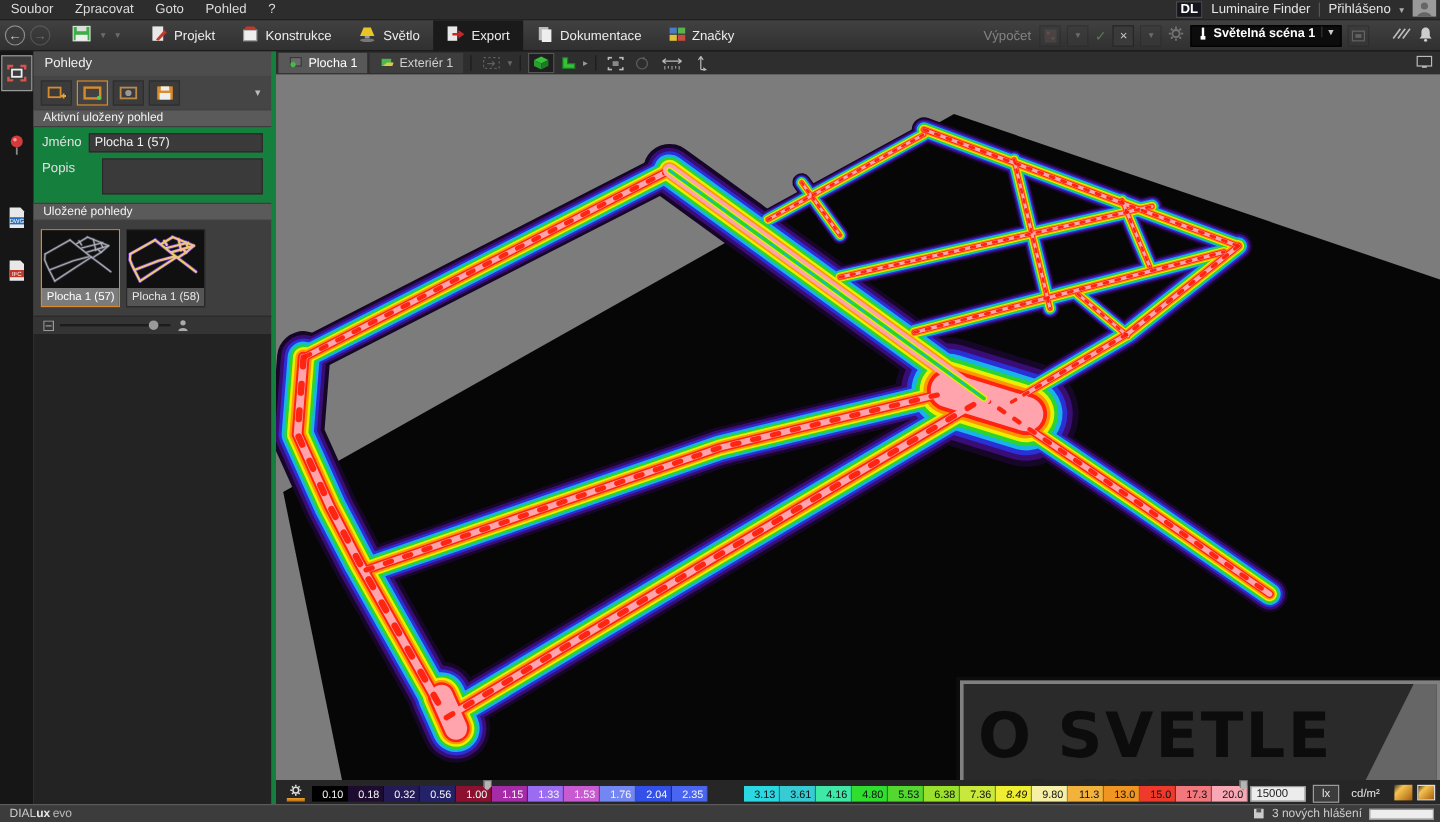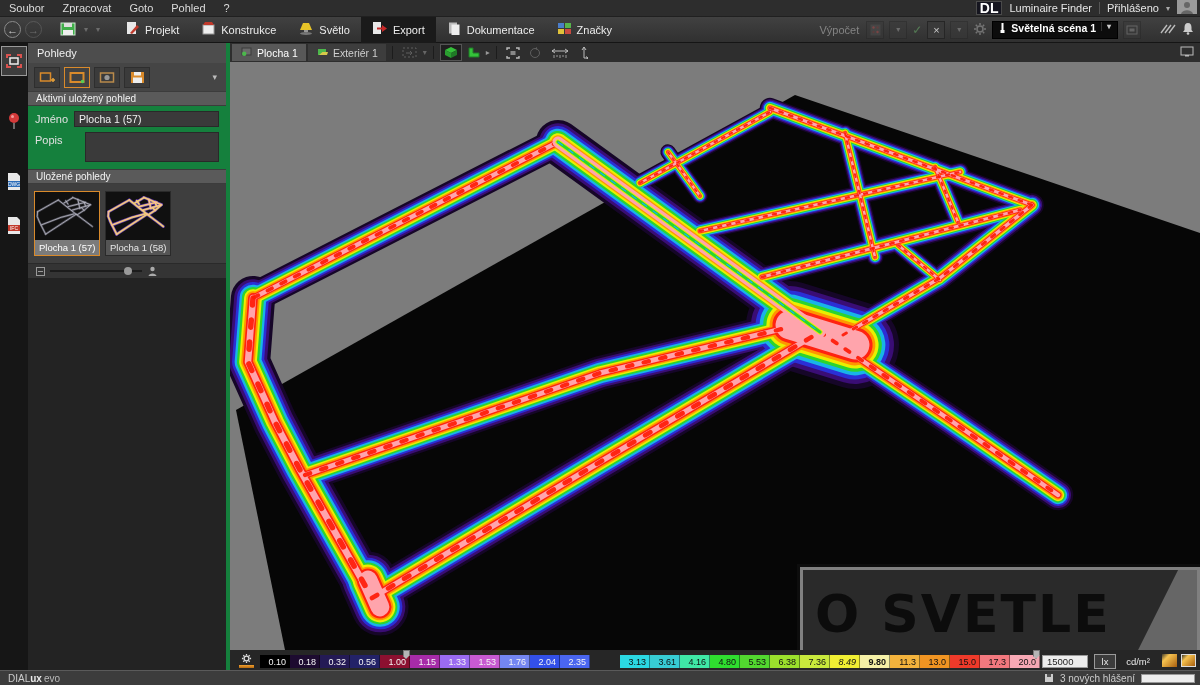--- a/index.html
+++ b/index.html
@@ -2,21 +2,21 @@
 <html><head>
 <meta charset="utf-8">
 <style>
   *{box-sizing:border-box;margin:0;padding:0}
   body{width:1200px;height:685px;background:#2b2b2b;font-family:"Liberation Sans",sans-serif;
        color:#ddd;overflow:hidden;position:relative;font-size:11px;-webkit-font-smoothing:antialiased}
   
   .menubar{height:17px;background:#2d2d2d;display:flex;align-items:center;border-bottom:1px solid #202020}
   .menu-item{padding:0 9px;font-size:11px;color:#dcdcdc;cursor:default}
   .menubar-right{margin-left:auto;display:flex;align-items:center;gap:7px;padding-right:3px}
-  .dl-badge{background:#15151f;border:1px solid #4a4a4a;color:#fff;font-weight:bold;font-size:14px;
+  .dl-badge{background:#15151f;border:1px solid #4a4a4a;color:#fff;font-weight:bold;font-size:11px;
             padding:0 3px;line-height:12px}
   .mb-link{font-size:11px;color:#e6e6e6}
   .mb-sep{width:1px;height:12px;background:#555}
   .caret{font-size:8px;color:#aaa}
   
   .toolbar{height:26px;background:linear-gradient(#414141,#303030);display:flex;align-items:center;
            border-bottom:1px solid #151515;padding-left:4px}
   .nav-btn{width:17px;height:17px;border-radius:50%;border:1px solid #8a8a8a;color:#cfcfcf;
            display:flex;align-items:center;justify-content:center;font-size:11px;margin-right:4px;background:#3a3a3a}
   .nav-btn.disabled{opacity:.35}
@@ -702,21 +702,21 @@
           <div class="swatch" style="background: rgb(74, 102, 240); color: rgb(245, 245, 245);">2.35</div>
           <div class="swatch" style="background: #a21caf; color: rgb(245, 245, 245); margin-top: 47px;">2.71</div>
           <div class="swatch" style="background: rgb(43, 216, 226); color: rgb(16, 16, 16);">3.13</div>
           <div class="swatch" style="background: rgb(55, 204, 212); color: rgb(16, 16, 16);">3.61</div>
           <div class="swatch" style="background: rgb(63, 232, 166); color: rgb(16, 16, 16);">4.16</div>
           <div class="swatch" style="background: rgb(47, 222, 47); color: rgb(16, 16, 16);">4.80</div>
           <div class="swatch" style="background: rgb(82, 216, 47); color: rgb(16, 16, 16);">5.53</div>
           <div class="swatch" style="background: rgb(155, 224, 44); color: rgb(16, 16, 16);">6.38</div>
           <div class="swatch" style="background: rgb(200, 232, 60); color: rgb(16, 16, 16);">7.36</div>
           <div class="swatch" style="background: rgb(240, 238, 51); color: rgb(16, 16, 16); font-style: italic;">8.49</div>
-          <div class="swatch" style="background: rgb(245, 240, 166); color: rgb(16, 16, 16); font-weight: bold;">9.80</div>
+          <div class="swatch" style="background: rgb(245, 240, 166); color: rgb(16, 16, 16);">9.80</div>
           <div class="swatch" style="background: rgb(242, 178, 60); color: rgb(16, 16, 16);">11.3</div>
           <div class="swatch" style="background: rgb(240, 148, 34); color: rgb(16, 16, 16);">13.0</div>
           <div class="swatch" style="background: rgb(238, 58, 42); color: rgb(16, 16, 16);">15.0</div>
           <div class="swatch" style="background: rgb(242, 120, 126); color: rgb(16, 16, 16);">17.3</div>
           <div class="swatch" style="background: rgb(247, 168, 180); color: rgb(16, 16, 16);">20.0</div>
         </div>
       <div class="max-box">15000</div>
       <div class="unit-btn unit-lx" id="unit-0">lx</div>
       <div class="unit-btn unit-cd" id="unit-1">cd/m²</div>
       <div class="grad-btn grad-1"></div>

